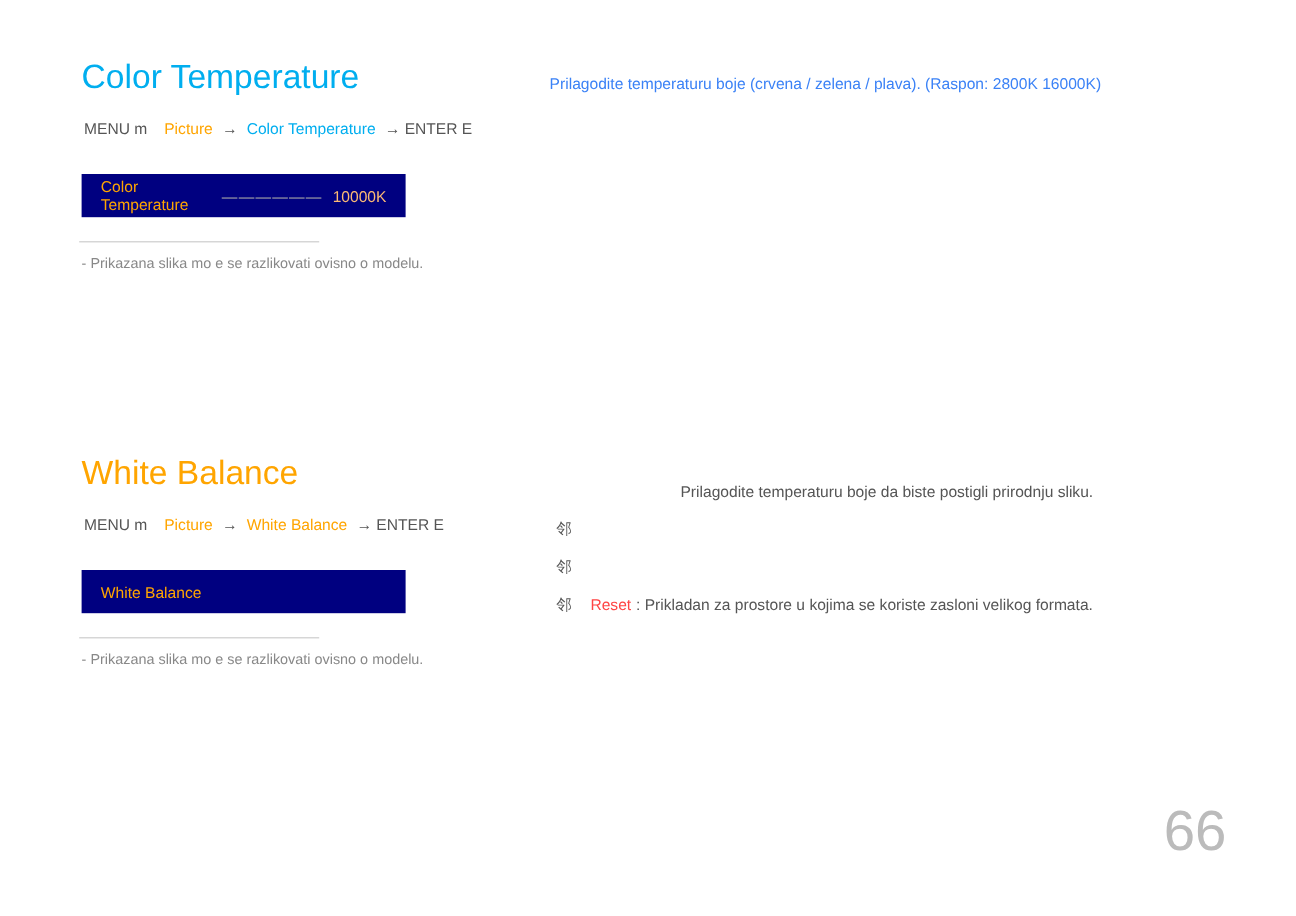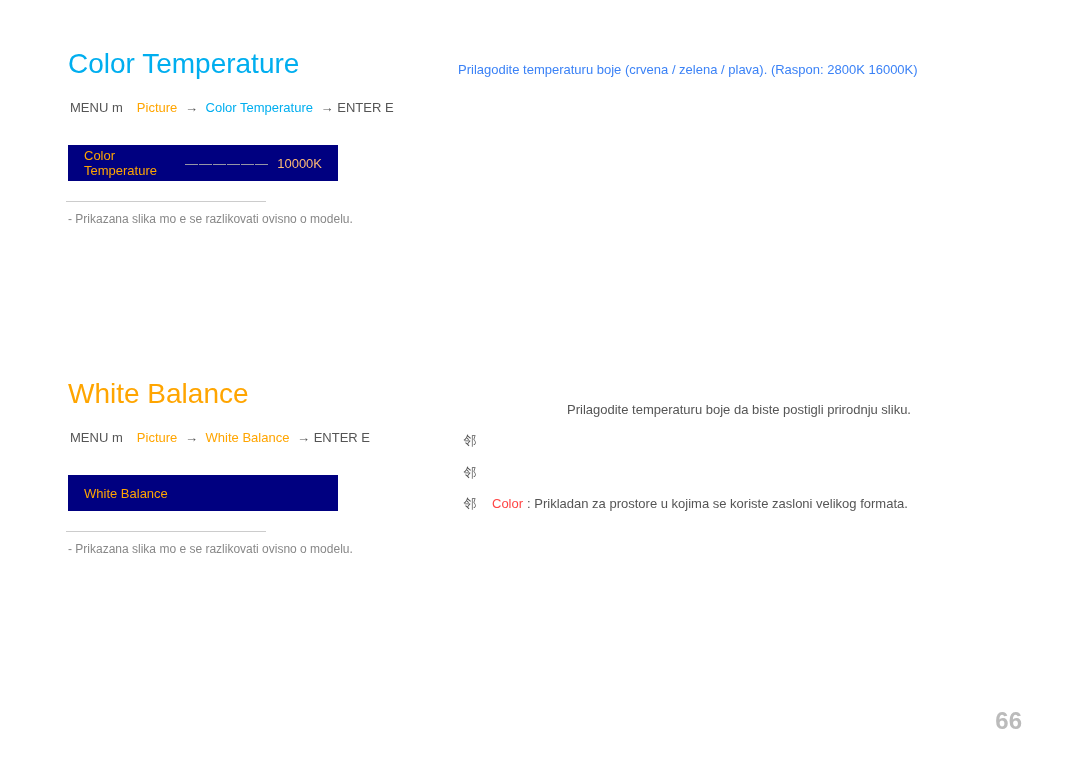--- a/index.html
+++ b/index.html
@@ -146,25 +146,25 @@
       font-size: 13px;
       color: #555;
     }
 
     .red-text { color: #FF4444; }
     .orange-text { color: #FFA500; }
     .blue-text { color: #0000FF; }
 
     .page-number {
       position: absolute;
-      bottom: 30px;
-      right: 60px;
-      font-size: 24px;
+      bottom: 46px;
+      right: 60px;
+      font-size: 47px;
       color: #bbb;
-      font-weight: 700;
+      font-weight: 400;
     }
 
     .wb-ui-box {
       background: #000080;
       color: #fff;
       display: flex;
       align-items: center;
       padding: 8px 14px;
       width: 270px;
       margin-bottom: 20px;
@@ -230,18 +230,18 @@
     <span class="desc-icon">邻</span>
   </div>
 
   <div class="desc-row">
     <span class="desc-icon">邻</span>
   </div>
 
   <div class="desc-row">
     <span class="desc-icon">邻</span>
     <span class="desc-text">
-      <span class="red-text">Color</span><span>: Prikladan za prostore u kojima se koriste zasloni velikog formata.</span>
+      <span class="red-text">Reset</span><span>: Prikladan za prostore u kojima se koriste zasloni velikog formata.</span>
     </span>
   </div>
 </div>
 
 <div class="page-number">66</div>
 
 </body></html>

